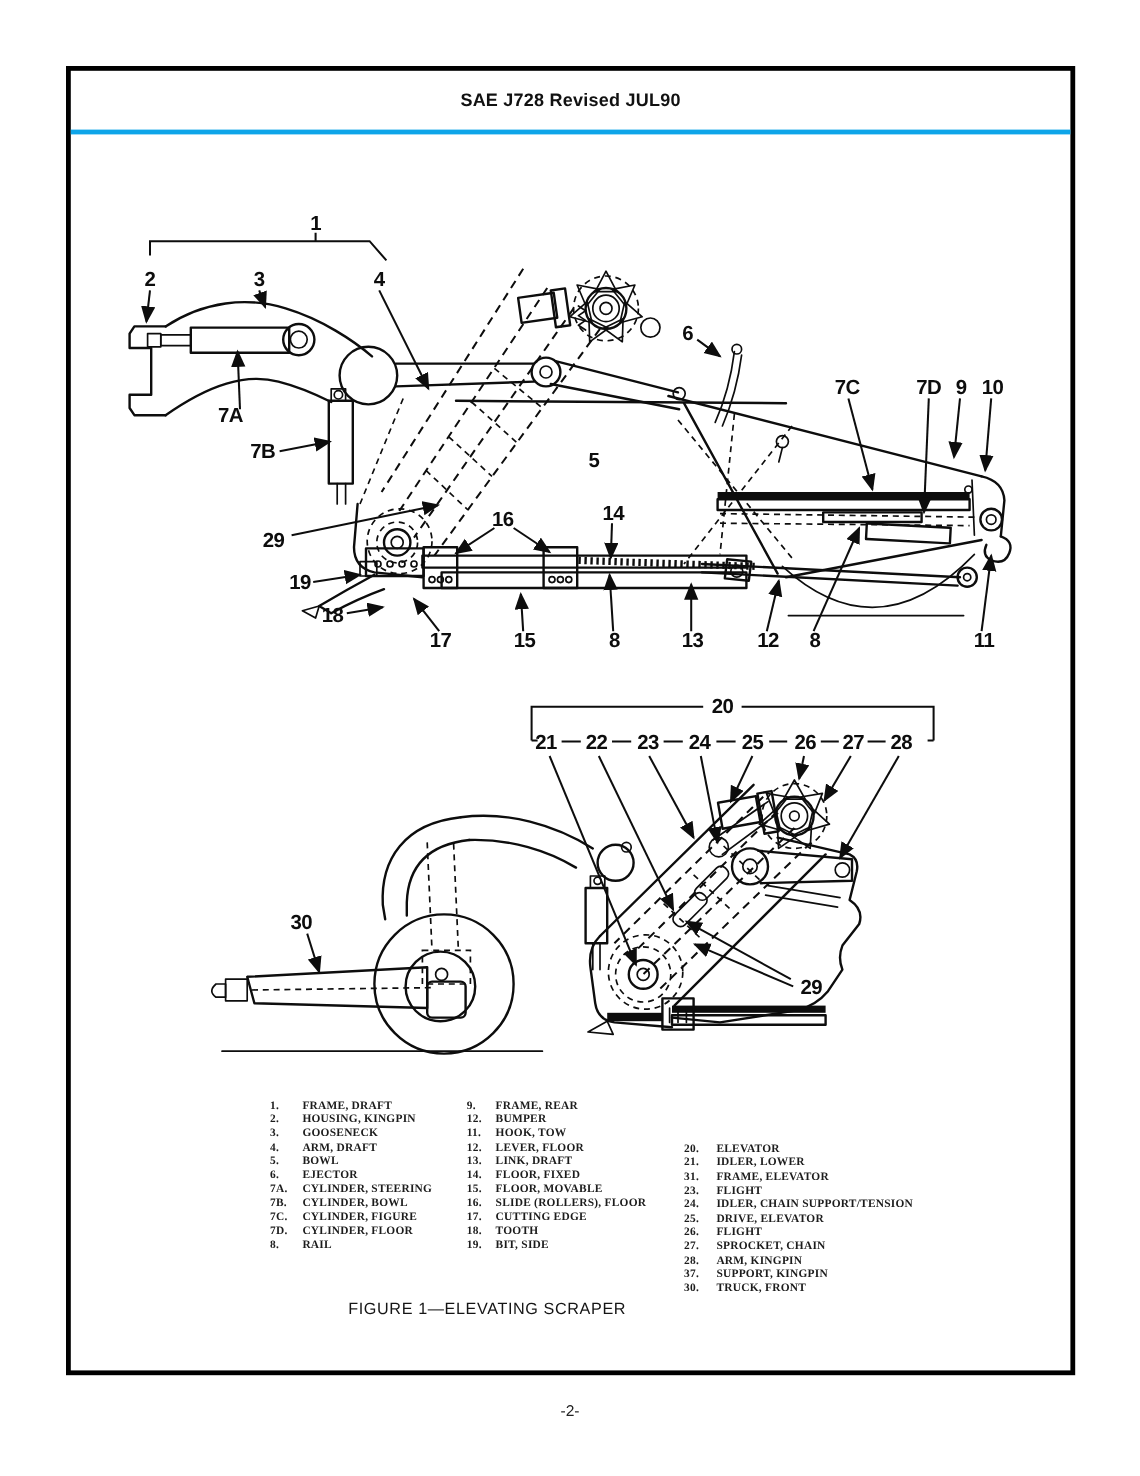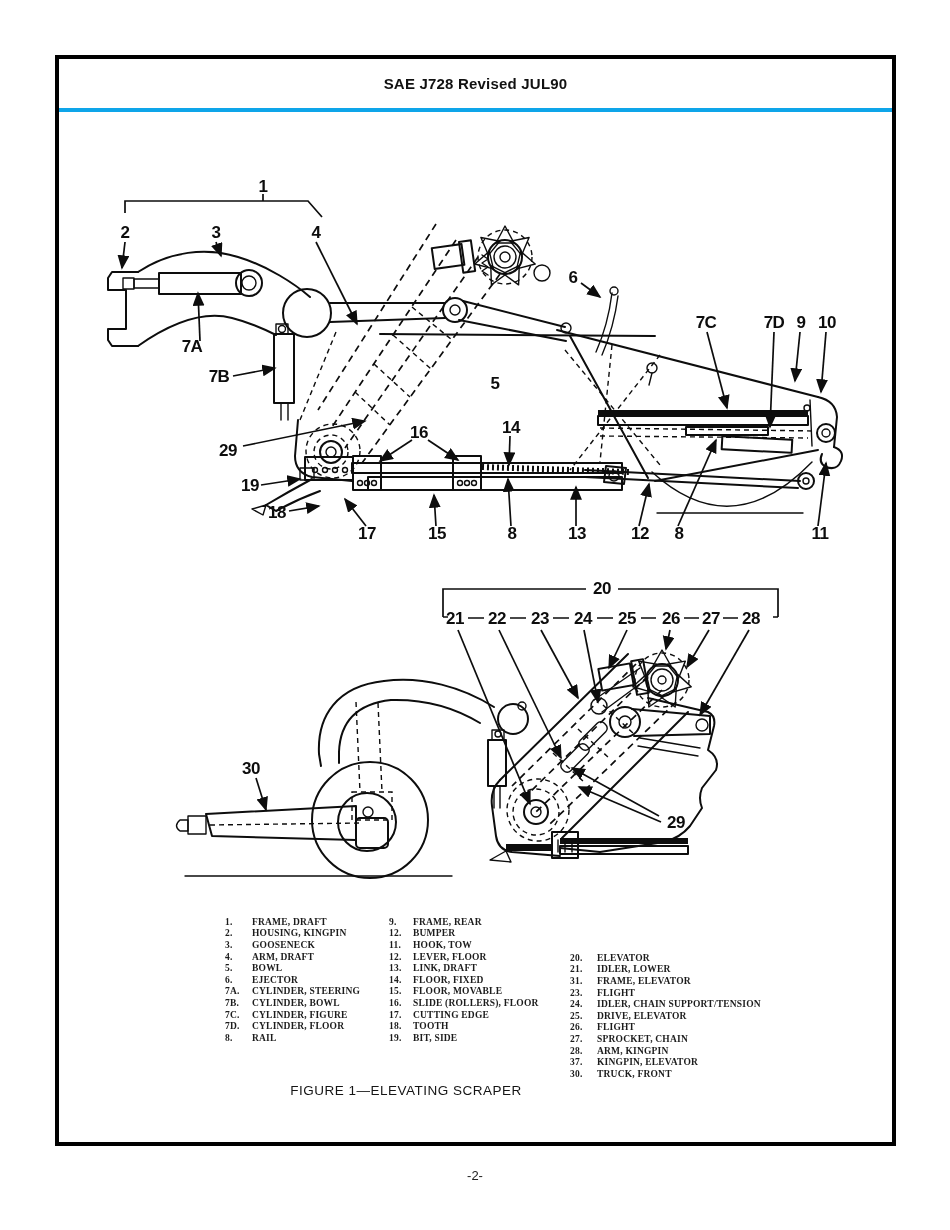--- a/index.html
+++ b/index.html
@@ -509,21 +509,21 @@
     <span class="llabel">SPROCKET, CHAIN</span>
   </li>
 
   <li class="lrow">
     <span class="lnum">28.</span>
     <span class="llabel">ARM, KINGPIN</span>
   </li>
 
   <li class="lrow">
     <span class="lnum">37.</span>
-    <span class="llabel">KINGPIN, ELEVATOR</span>
+    <span class="llabel">SUPPORT, KINGPIN</span>
   </li>
 
   <li class="lrow">
     <span class="lnum">30.</span>
     <span class="llabel">TRUCK, FRONT</span>
   </li>
 </ul>
 </div>
 
 <div class="caption">FIGURE 1—ELEVATING SCRAPER</div>

